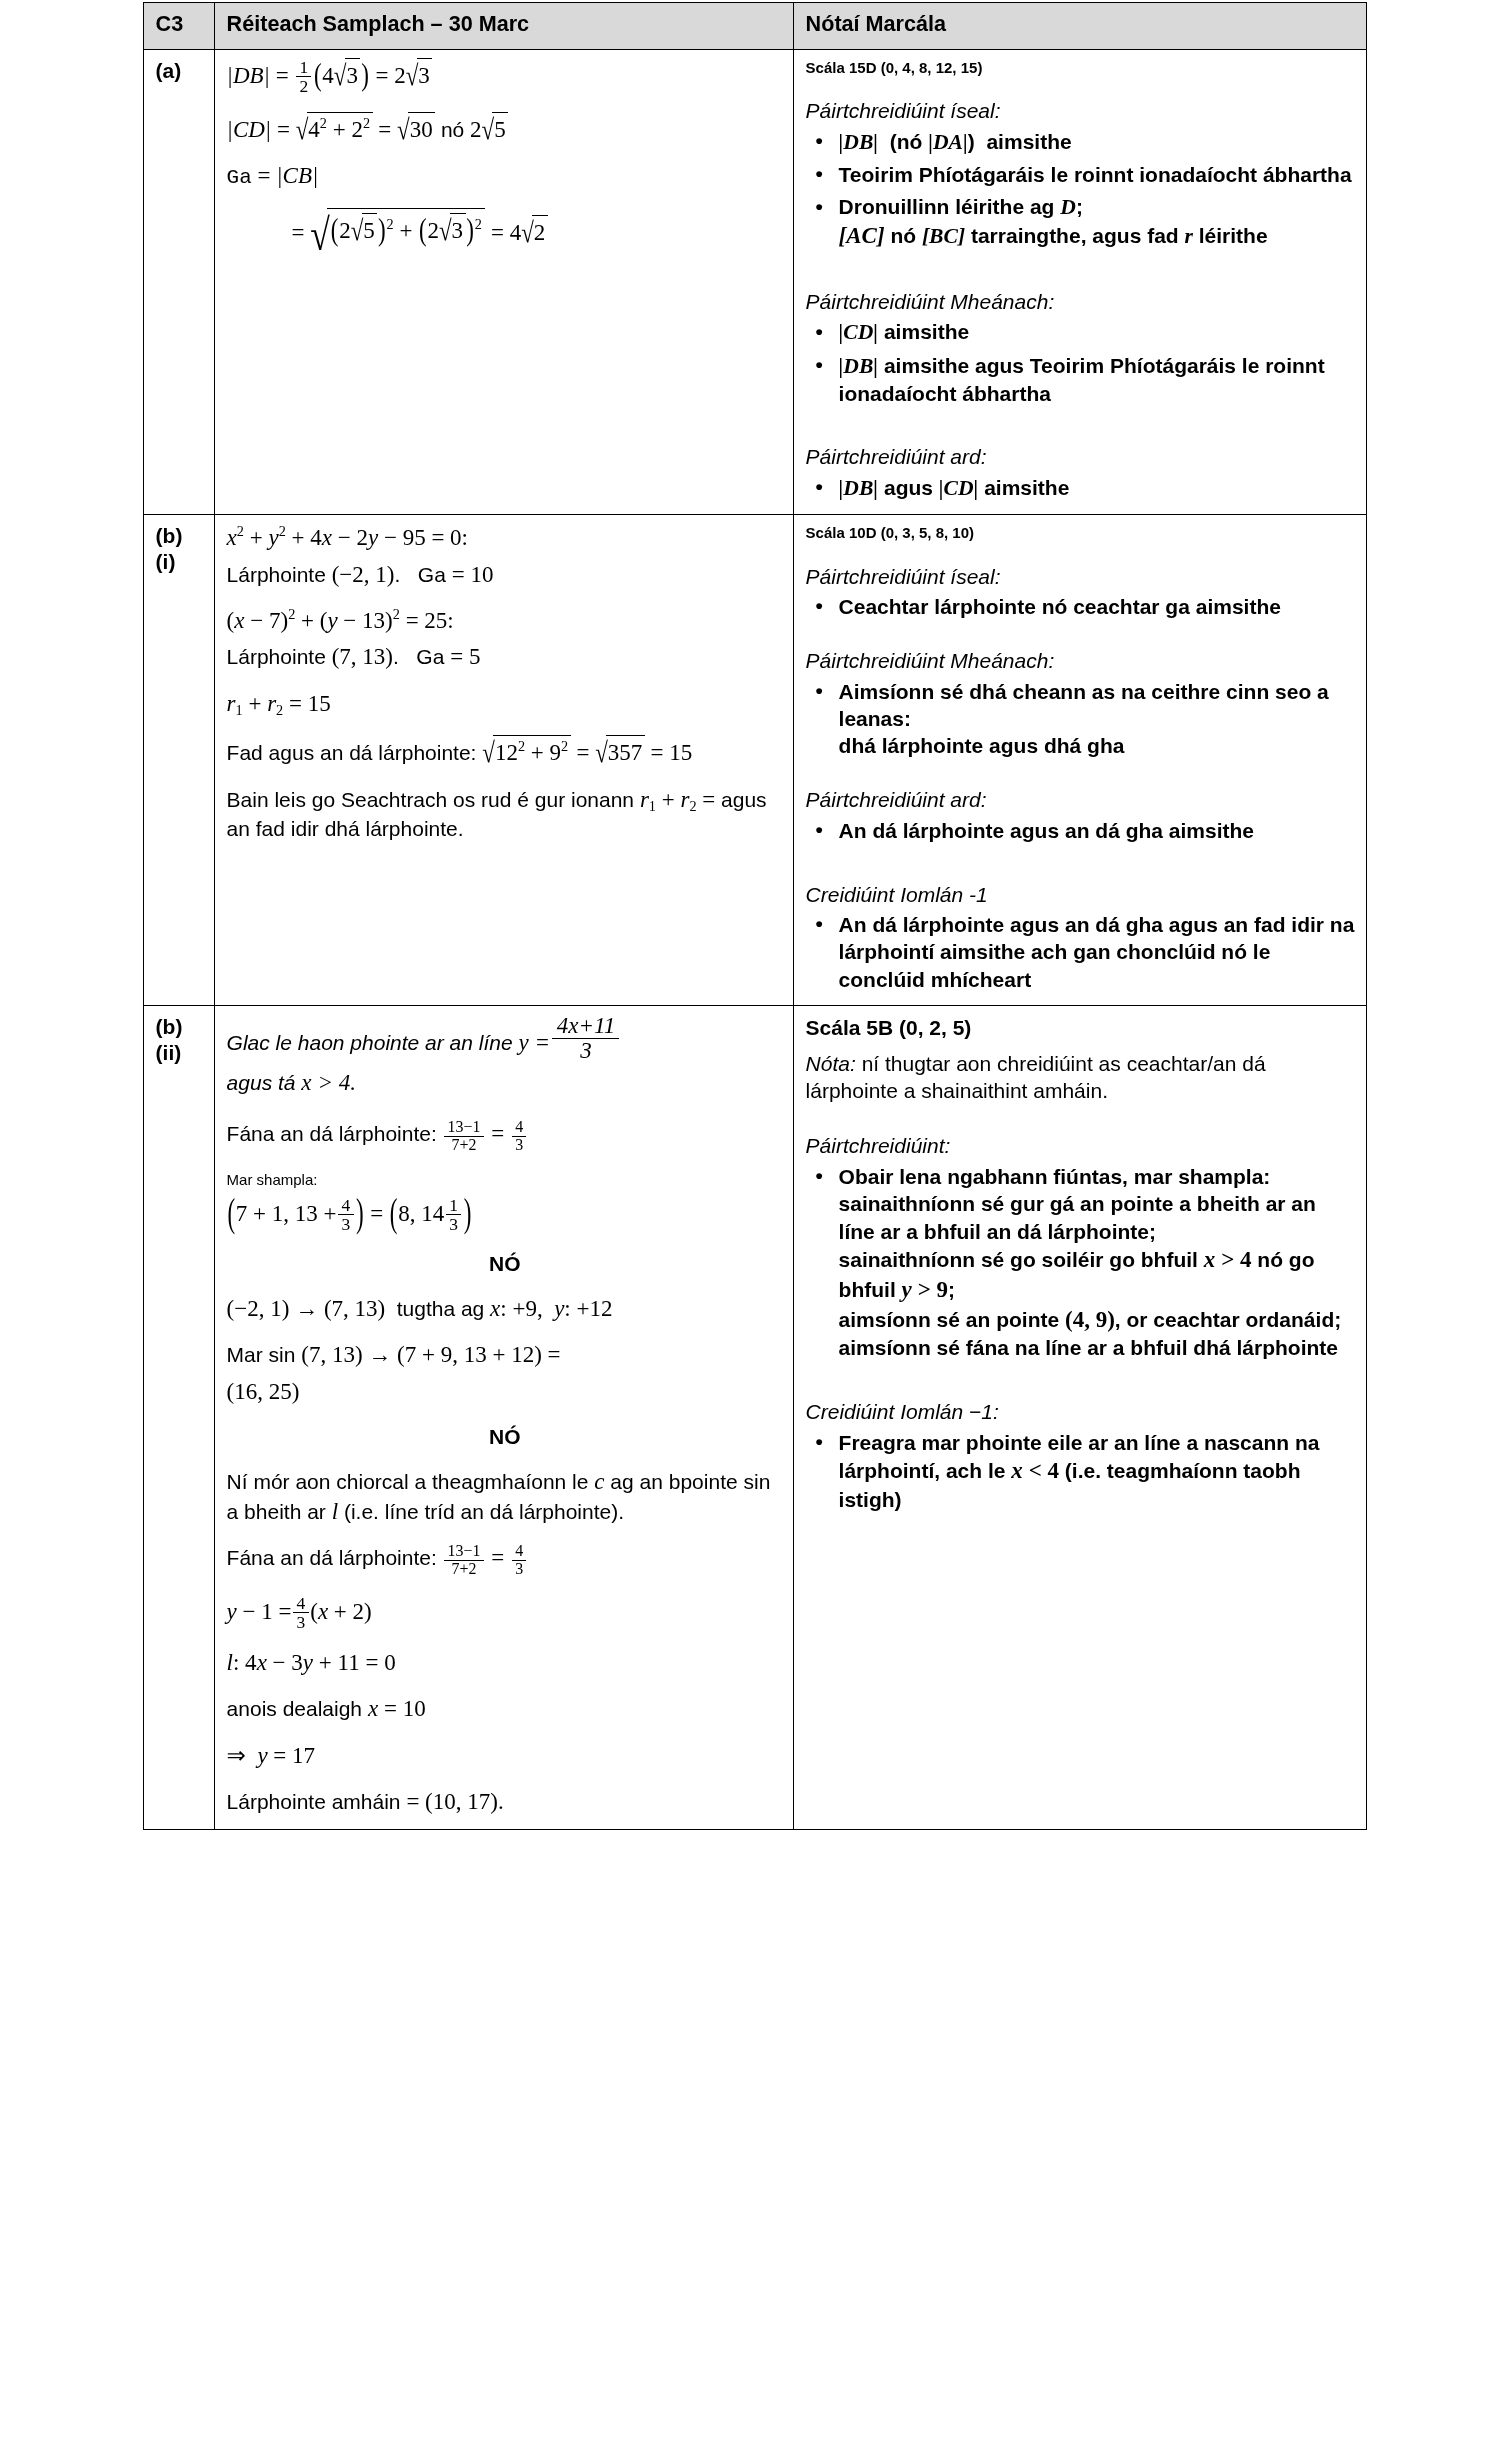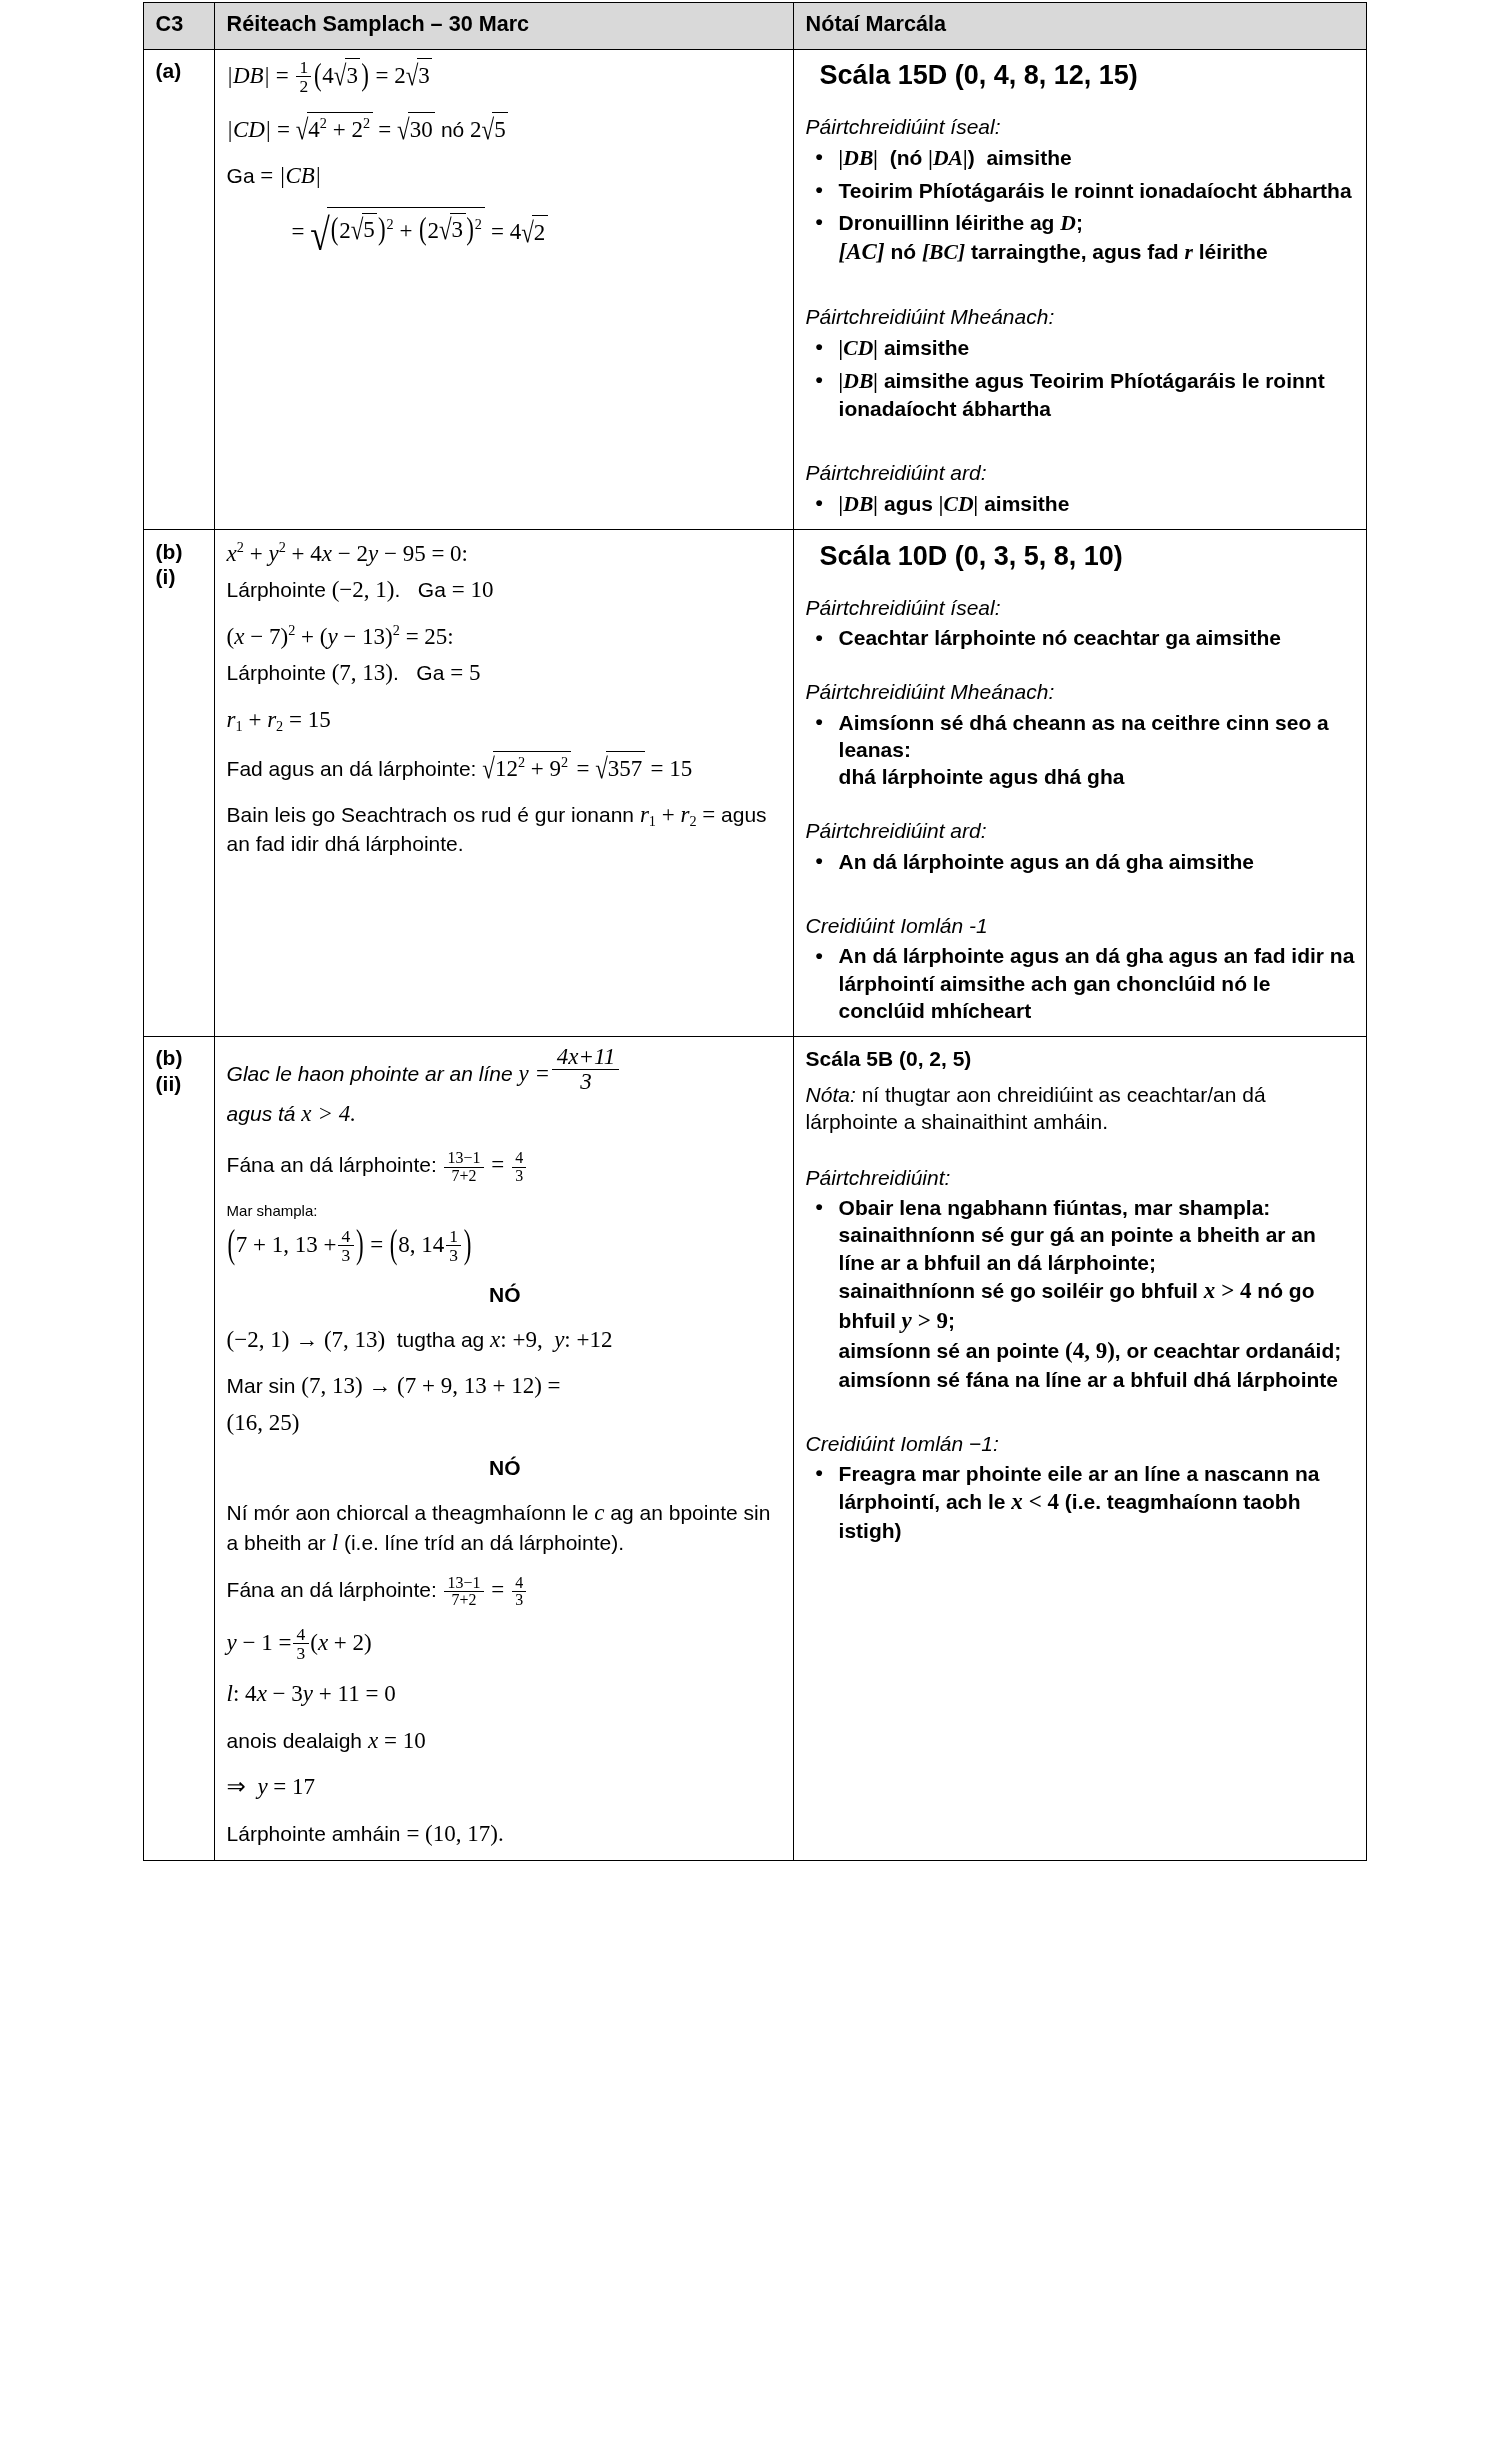--- a/index.html
+++ b/index.html
@@ -145,22 +145,22 @@
   .hdr-it {
     font-style: italic;
     margin: 0 0 3.3px 0;
     font-size: 21px;
     line-height: 1.3;
   }
   .gap { height: 21.6px; }
   .gap-sm { height: 11.6px; }
   .scale-head {
     font-weight: bold;
-    font-size: 27px;
-    margin: 0 0 20px 14px;
+    font-size: 15px;
+    margin: 0 0 20px 0;
   }
 </style>
 </head>
 <body>
 
 <div class="page">
   <table class="marking-table">
     <colgroup>
       <col class="c-label">
       <col class="c-solution">
@@ -196,21 +196,21 @@
             <span class="mi">|CD|</span>
             <span>=</span>
             <span class="rad"><span class="sign">√</span><span class="body">4<sup class="sp">2</sup> + 2<sup class="sp">2</sup></span></span>
             <span>=</span>
             <span class="rad"><span class="sign">√</span><span class="body">30</span></span>
             <span style="font-family:'Liberation Sans',sans-serif;font-size:21px">nó</span>
             <span>2</span><span class="rad"><span class="sign">√</span><span class="body">5</span></span>
           </div>
 
           <div class="blk m">
-            <span style="font-family:Liberation Sans, sans-serif;font-size:21px">Ga</span>
+            <span style="font-family:Liberation Mono, monospace;font-size:21px">Ga</span>
             <span>=</span>
             <span class="mi">|CB|</span>
           </div>
 
           <div class="blk m indentmath">
             <span>=</span>
             <span class="rad radtall"><span class="sign">√</span><span class="body"><span class="pmed">(</span><span>2</span><span class="rad"><span class="sign">√</span><span class="body">5</span></span><span class="pmed">)</span><sup class="sp">2</sup> <span>+</span> <span class="pmed">(</span><span>2</span><span class="rad"><span class="sign">√</span><span class="body">3</span></span><span class="pmed">)</span><sup class="sp">2</sup></span></span>
             <span>=</span>
             <span>4</span><span class="rad"><span class="sign">√</span><span class="body">2</span></span>
           </div>

